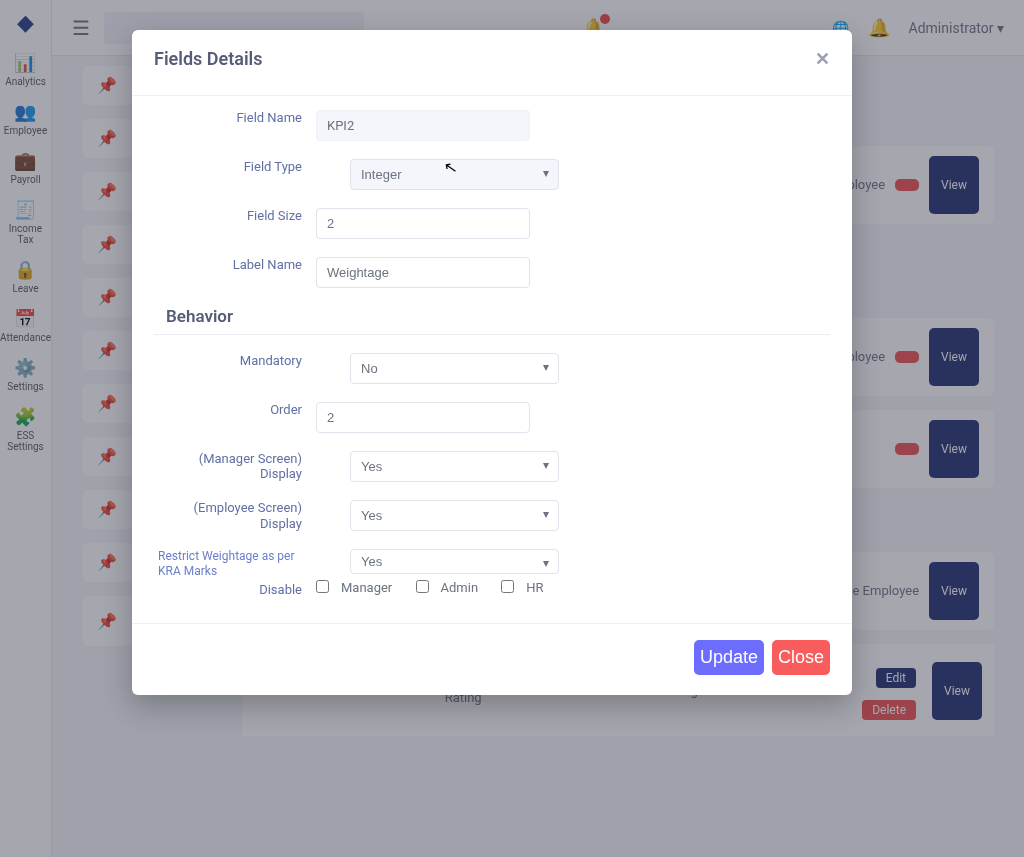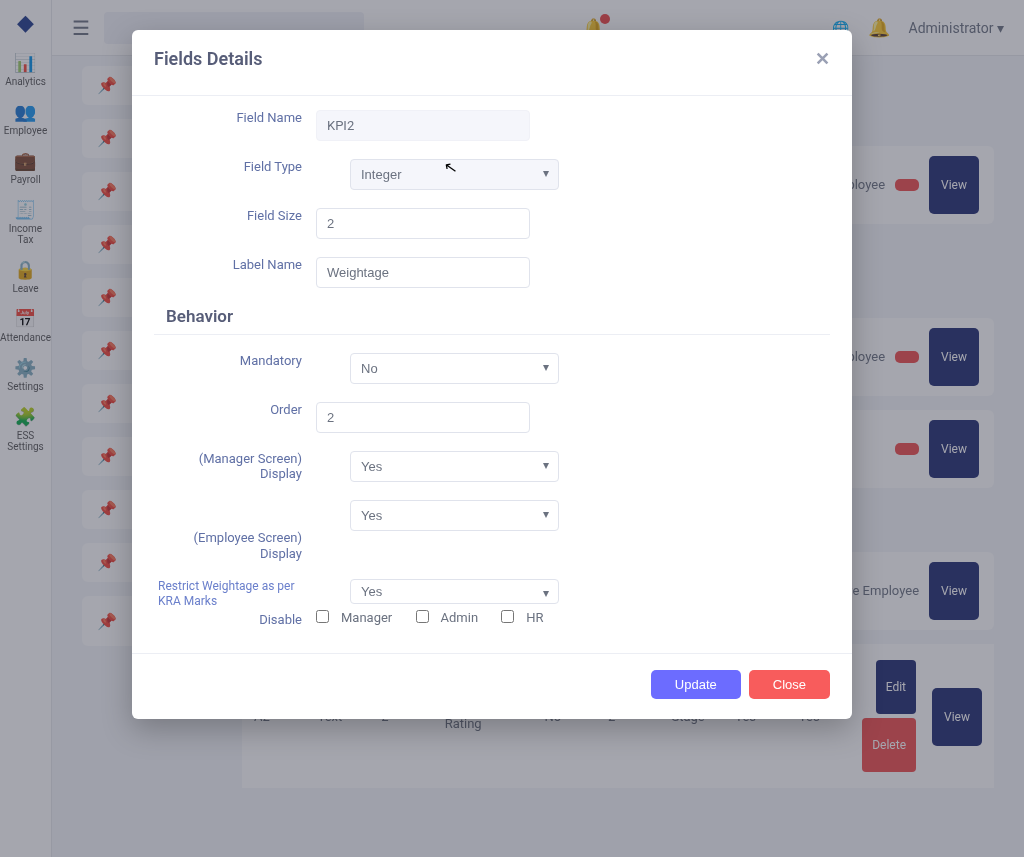--- a/index.html
+++ b/index.html
@@ -88,21 +88,21 @@
     .table-row {
       background: #fff;
       display: flex;
       align-items: center;
       gap: 16px;
       font-size: 13px;
       padding: 16px 12px;
     }
     .table-row > div { flex: 1; }
     .actions-col { display: flex; flex-direction: column; gap: 4px; align-items: flex-end; }
-    .act-btn { font-size: 12px; padding: 20px 10px; border-radius: 4px; color:#fff; }
+    .act-btn { font-size: 12px; padding: 3px 10px; border-radius: 4px; color:#fff;margin-top:8px; }
     .overlay {
       position: absolute;
       inset: 0;
       background: rgba(55, 58, 75, 0.45);
       z-index: 50;
     }
     .modal {
       position: absolute;
       top: 30px;
       left: 132px;
@@ -166,22 +166,22 @@
     .check-row { font-size: 13px; color: #6b7280; display:flex; align-items:flex-start; gap:10px; }
     .check-row input { margin-right: 2px; }
     .modal-footer {
       padding: 16px 22px 20px;
       display: flex;
       justify-content: flex-end;
       gap: 8px;
       border-top: 1px solid #eceef4;
     }
     .btn {
-      font-size: 13px;
-      padding: 7px 24px;
+      font-size: 18px;
+      padding: 7px 6px;
       border-radius: 5px;
       border: none;
       cursor: pointer;
       color: #fff;
     }
     .btn-primary { background: #6c6cff; }
     .btn-danger { background: #f85c5c; }
     .cursor-arrow {
       position: absolute;
       left: 444px;
@@ -390,21 +390,21 @@
     </div>
     <div class="frow">
       <div class="flabel">Order</div>
       <input class="finput" type="text" value="2" style="">
     </div>
     <div class="frow">
       <div class="flabel">(Manager Screen) Display</div>
       <div class="sel-wrap"><select class="fselect" style="width:100%;"><option>Yes</option></select></div>
     </div>
     <div class="frow">
-      <div class="flabel" style="line-height:1.2;margin-top:30px;">(Employee Screen) Display</div>
+      <div class="flabel" style="line-height:1.2;">(Employee Screen) Display</div>
       <div class="sel-wrap"><select class="fselect" style="width:100%;"><option>Yes</option></select></div>
     </div>
     <div class="frow" style="align-items:flex-start;">
       <div style="width:148px; text-align:right; display:flex; flex-direction:column; gap:6px; align-items:flex-end;">
         <div class="flabel small" style="width:148px; text-align:left; padding-left:4px;">Restrict Weightage as per KRA Marks</div>
         <div class="flabel" style="margin-top:-2px;">Disable</div>
       </div>
       <div style="display:flex; flex-direction:column; gap:6px;">
         <div class="sel-wrap"><select class="fselect" style="width:100%; padding:4px 10px;"><option>Yes</option></select></div>
         <div class="check-row">

